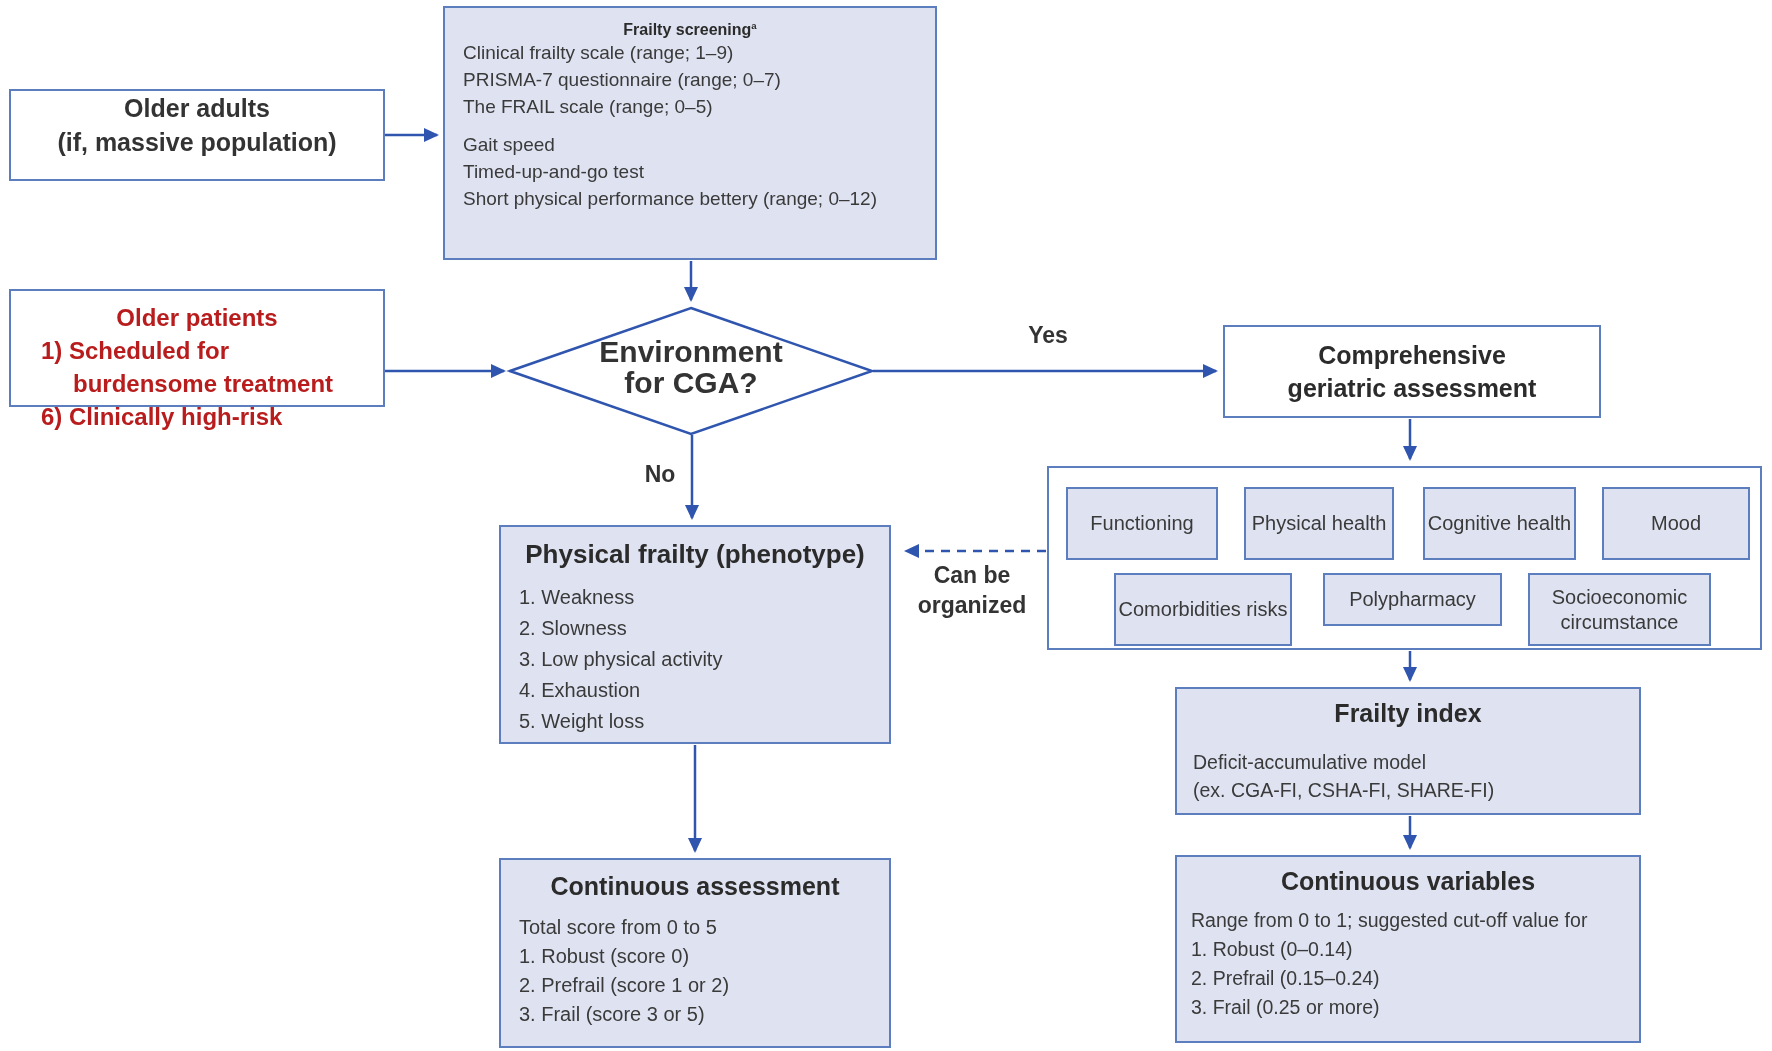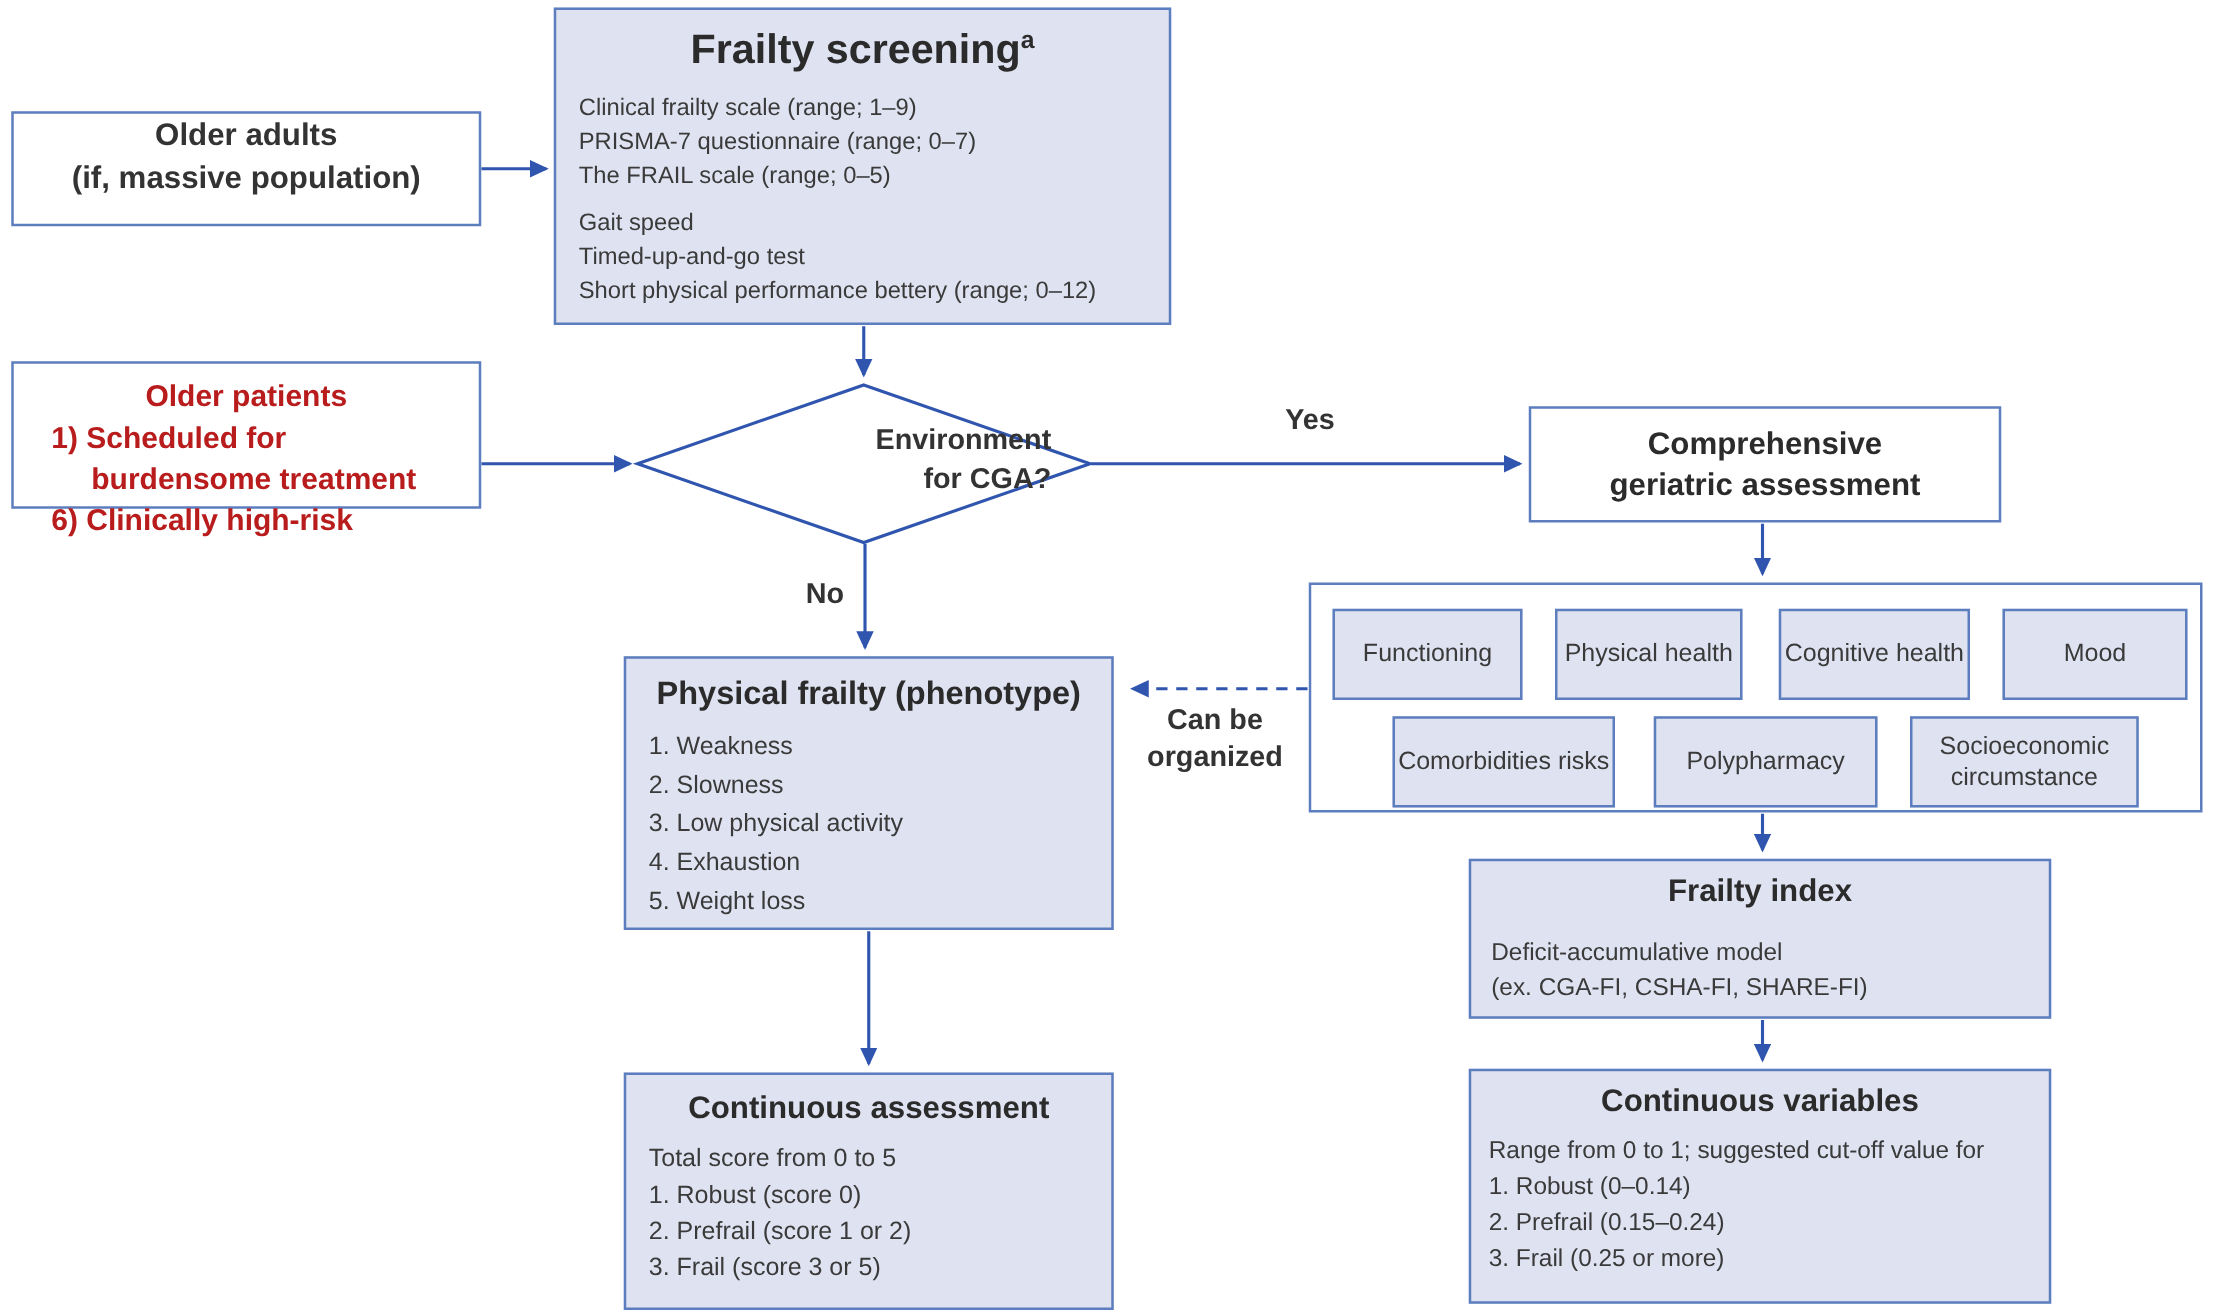--- a/index.html
+++ b/index.html
@@ -9,33 +9,33 @@
 
   .box{position:absolute;box-sizing:border-box;border:2px solid var(--box-border,#5c7dbe);}
   .fill{background:var(--box-fill,#dfe3f1);}
   .white{background:var(--white-fill,#ffffff);}
 
   .bx-title{font-weight:700;color:#2b2b2b;text-align:center;}
   .body-line{font-weight:500;color:#3a3a3a;white-space:nowrap;}
 
   
   .screening{left:443px;top:6px;width:494px;height:254px;padding:12px 0 0 0;}
-  .screening .bx-title{font-size:33px;margin-bottom:15px;}
+  .screening .bx-title{font-size:16px;margin-bottom:0;}
   .screening .grp{padding-left:18px;font-size:19px;line-height:27px;}
   .screening .grp2{margin-top:11px;}
 
   
   .older-adults{left:9px;top:89px;width:376px;height:92px;display:flex;flex-direction:column;justify-content:flex-start;align-items:center;font-size:25px;font-weight:600;color:#333;line-height:34px;}
   .older-patients{left:9px;top:289px;width:376px;height:118px;padding-top:10px;font-size:24px;font-weight:600;color:#b91c1c;line-height:33px;}
   .older-patients .op-title{text-align:center;}
   .older-patients .op-line{padding-left:30px;white-space:nowrap;}
   .older-patients .op-indent{padding-left:62px;}
 
   
-  .diamond-label{position:absolute;left:541px;top:336px;width:300px;text-align:right;font-size:23px;font-weight:600;color:#333;line-height:31px;}
+  .diamond-label{position:absolute;left:541px;top:336px;width:300px;text-align:center;font-size:30px;font-weight:600;color:#333;line-height:31px;}
 
   
   .cga{left:1223px;top:325px;width:378px;height:93px;display:flex;flex-direction:column;justify-content:center;align-items:center;font-size:25px;font-weight:700;color:#2b2b2b;line-height:33px;}
 
   
   .domains{left:1047px;top:466px;width:715px;height:184px;}
   .dom{display:flex;align-items:center;justify-content:center;text-align:center;font-size:20px;font-weight:500;color:#3a3a3a;line-height:25px;padding:2px;}
 
   
   .phys{left:499px;top:525px;width:392px;height:219px;padding-top:12px;}
@@ -130,21 +130,21 @@
     <div>Comprehensive</div>
     <div>geriatric assessment</div>
   </div>
 
   <div class="box white domains"></div>
   <div class="box fill dom" style="left:1066px;top:487px;width:152px;height:73px;">Functioning</div>
   <div class="box fill dom" style="left:1244px;top:487px;width:150px;height:73px;">Physical health</div>
   <div class="box fill dom" style="left:1423px;top:487px;width:153px;height:73px;">Cognitive health</div>
   <div class="box fill dom" style="left:1602px;top:487px;width:148px;height:73px;">Mood</div>
   <div class="box fill dom" style="left:1114px;top:573px;width:178px;height:73px;">Comorbidities risks</div>
-  <div class="box fill dom" style="left:1323px;top:573px;width:179px;height:73px;">Polypharmacy</div>
+  <div class="box fill dom" style="left:1323px;top:573px;width:179px;height:53px;">Polypharmacy</div>
   <div class="box fill dom" style="left:1528px;top:573px;width:183px;height:73px;">Socioeconomic circumstance</div>
 
   <div class="box fill phys">
     <div class="bx-title">Physical frailty (phenotype)</div>
     <div class="items">
       <div class="body-line">1. Weakness</div>
       <div class="body-line">2. Slowness</div>
       <div class="body-line">3. Low physical activity</div>
       <div class="body-line">4. Exhaustion</div>
       <div class="body-line">5. Weight loss</div>

